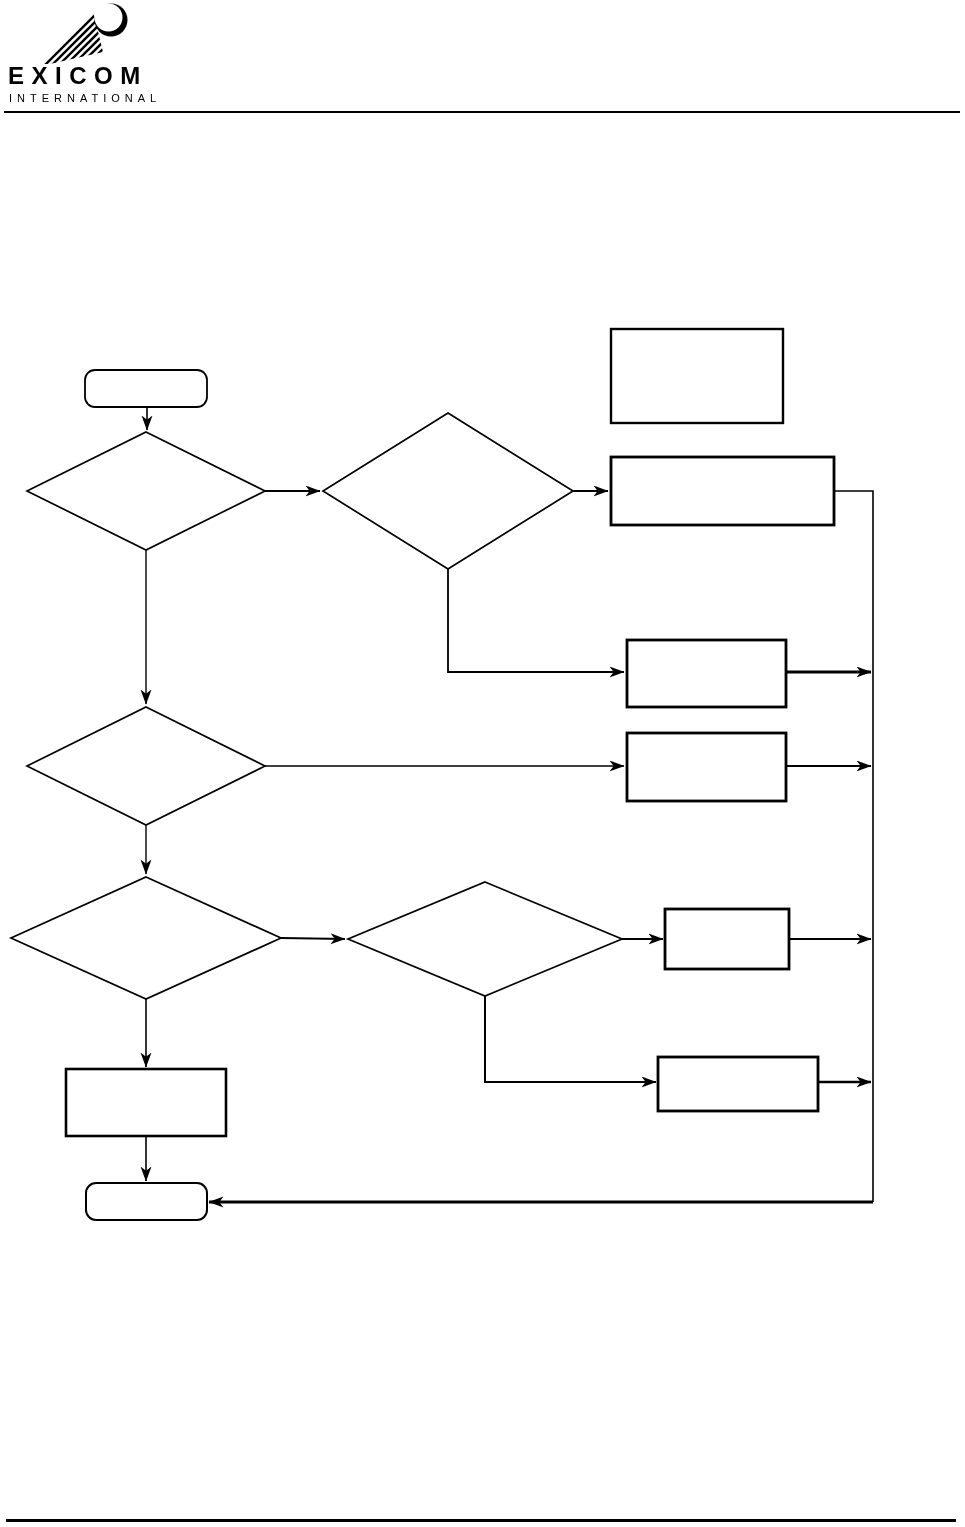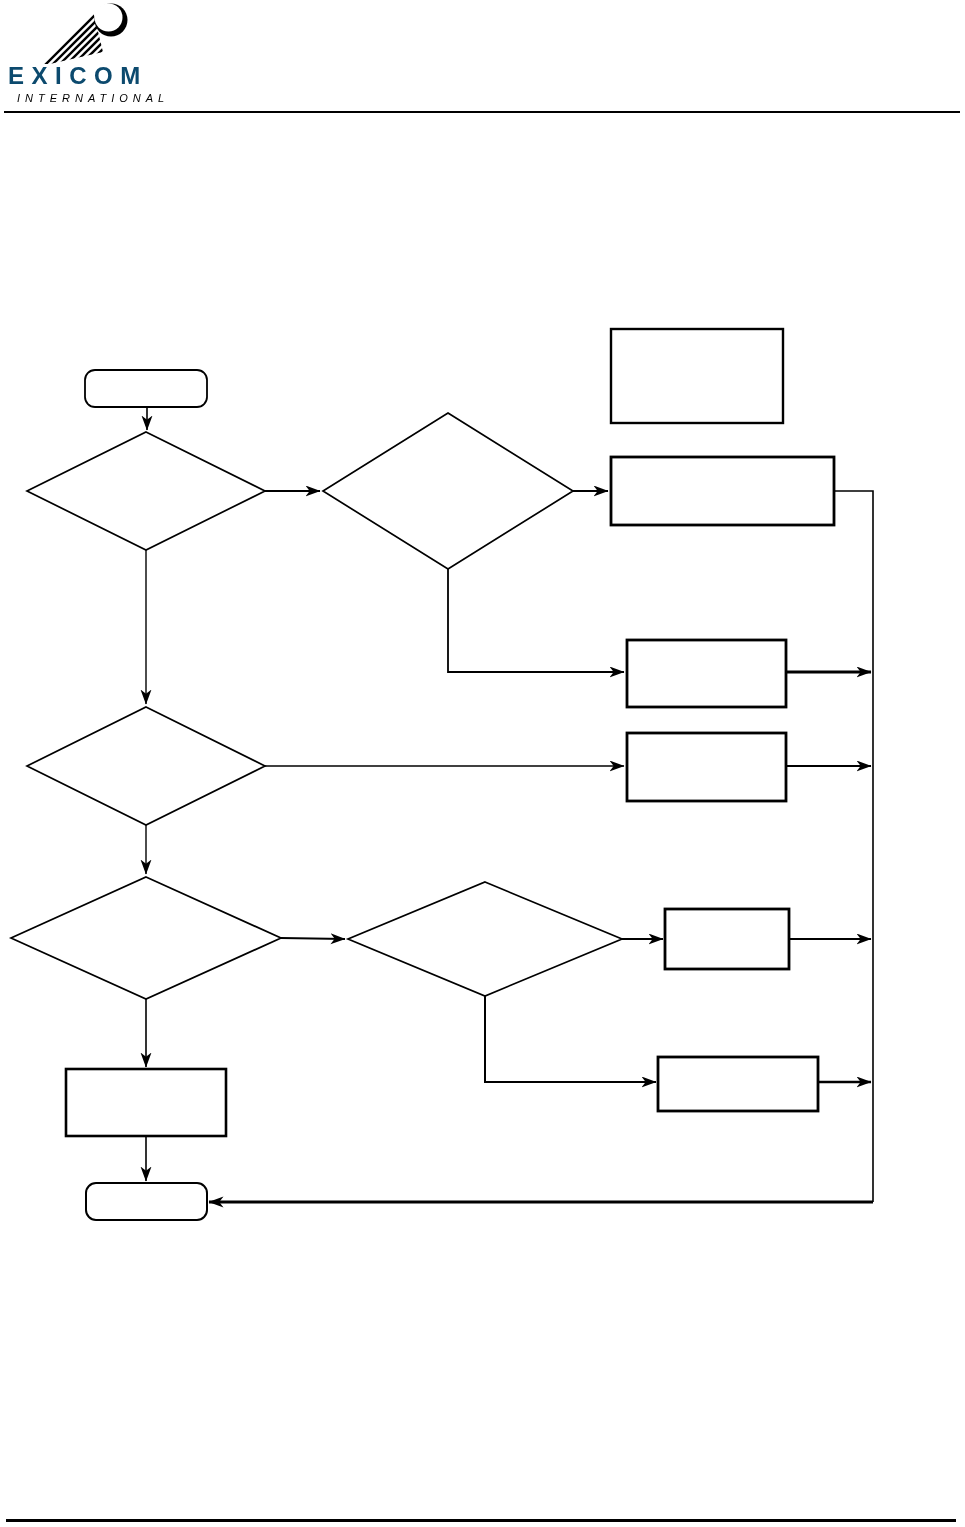--- a/index.html
+++ b/index.html
@@ -4,27 +4,27 @@
 <style>
   html,body{margin:0;padding:0;background:#fff;}
   body{font-family:"Liberation Sans",sans-serif;}
   .page{position:relative;width:965px;height:1527px;background:#ffffff;overflow:hidden;}
 
   
   .logo{position:absolute;left:8px;top:2px;width:180px;height:110px;}
   .logo .comet{position:absolute;left:30px;top:0;}
   .logo .brand{
     position:absolute;left:0;top:62px;
-    font-size:24px;font-weight:bold;letter-spacing:7.5px;color:#0c4a6e;
+    font-size:24px;font-weight:bold;letter-spacing:7.5px;color:#000000;
     white-space:nowrap;line-height:1;
   }
   .logo .subtitle{
     position:absolute;left:1px;top:91px;
-    font-size:11px;font-style:italic;font-weight:500;letter-spacing:5px;color:#000;
-    white-space:nowrap;line-height:1;margin-left:8px;
+    font-size:11px;font-weight:500;letter-spacing:5px;color:#000;
+    white-space:nowrap;line-height:1;
   }
 
   
   .header-rule{position:absolute;left:4px;top:111px;width:956px;height:2px;background:#000;}
   .footer-rule{position:absolute;left:6px;top:1519px;width:950px;height:3px;background:#000;}
 
   
   .flowchart{position:absolute;left:0;top:0;}
 </style>
 </head>

